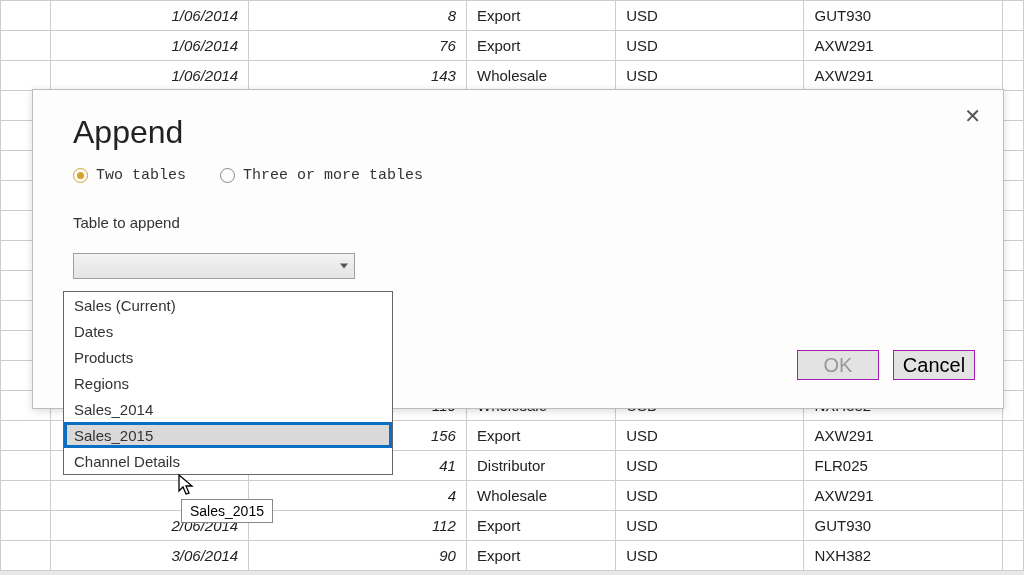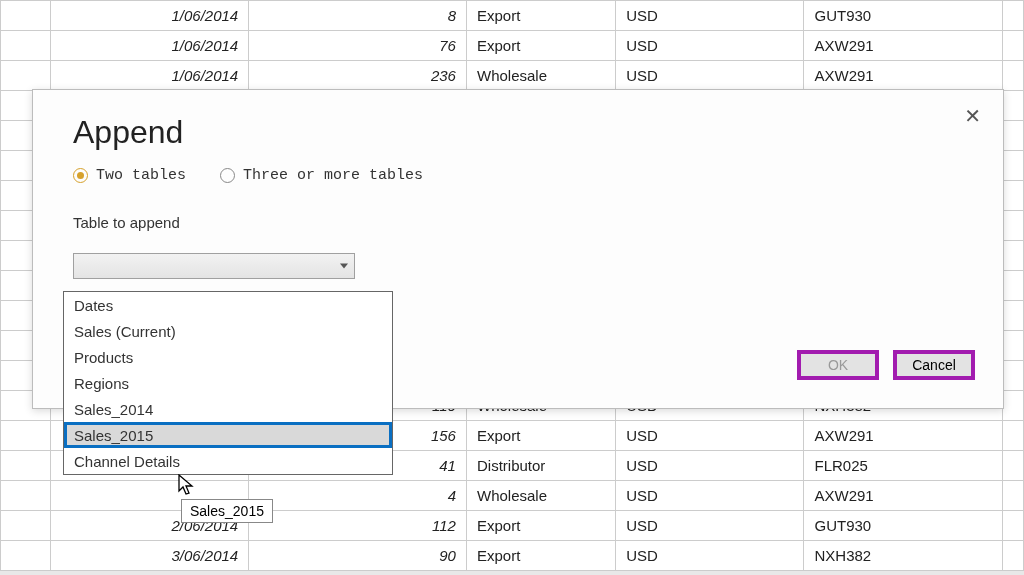--- a/index.html
+++ b/index.html
@@ -121,22 +121,22 @@
       position: absolute;
       right: 28px;
       bottom: 28px;
       display: flex;
       gap: 14px;
     }
     .btn {
       min-width: 82px;
       height: 30px;
       background: #e3e3e3;
-      border: 4px solid #a21caf;
-      font-size: 14px;
+      border: 1px solid #a21caf;
+      font-size: 20px;
       display: flex;
       align-items: center;
       justify-content: center;
       cursor: pointer;
     }
     .btn.disabled { color: #999; }
 
     
     .dropdown {
       position: absolute;
@@ -200,21 +200,21 @@
         <td class="col-b italic num">1/06/2014</td>
         <td class="col-c italic num">76</td>
         <td class="col-d">Export</td>
         <td class="col-e">USD</td>
         <td class="col-f">AXW291</td>
         <td></td>
       </tr>
       <tr>
         <td class="col-a"></td>
         <td class="col-b italic num">1/06/2014</td>
-        <td class="col-c italic num">236</td>
+        <td class="col-c italic num">143</td>
         <td class="col-d">Wholesale</td>
         <td class="col-e">USD</td>
         <td class="col-f">AXW291</td>
         <td></td>
       </tr>
       <tr>
         <td class="col-a"></td>
         <td class="col-b italic num"></td>
         <td class="col-c italic num"></td>
         <td class="col-d"></td>
@@ -384,22 +384,22 @@
     <div class="btn disabled">
         <span>OK</span>
       </div>
     <div class="btn">
         <span>Cancel</span>
       </div>
   </div>
 </div>
 
 <div class="dropdown" id="dropdown">
+    <div class="opt">Sales (Current)</div>
     <div class="opt">Dates</div>
-    <div class="opt">Sales (Current)</div>
     <div class="opt">Products</div>
     <div class="opt">Regions</div>
     <div class="opt">Sales_2014</div>
     <div class="opt highlight">Sales_2015</div>
     <div class="opt">Channel Details</div>
   </div>
 
 <svg class="cursor" width="18" height="24" viewBox="0 0 18 24">
   <path d="M1 1 L1 17 L5 13 L8 20 L11 19 L8 12 L14 12 Z" fill="#fff" stroke="#000" stroke-width="1.3"></path>
 </svg>

